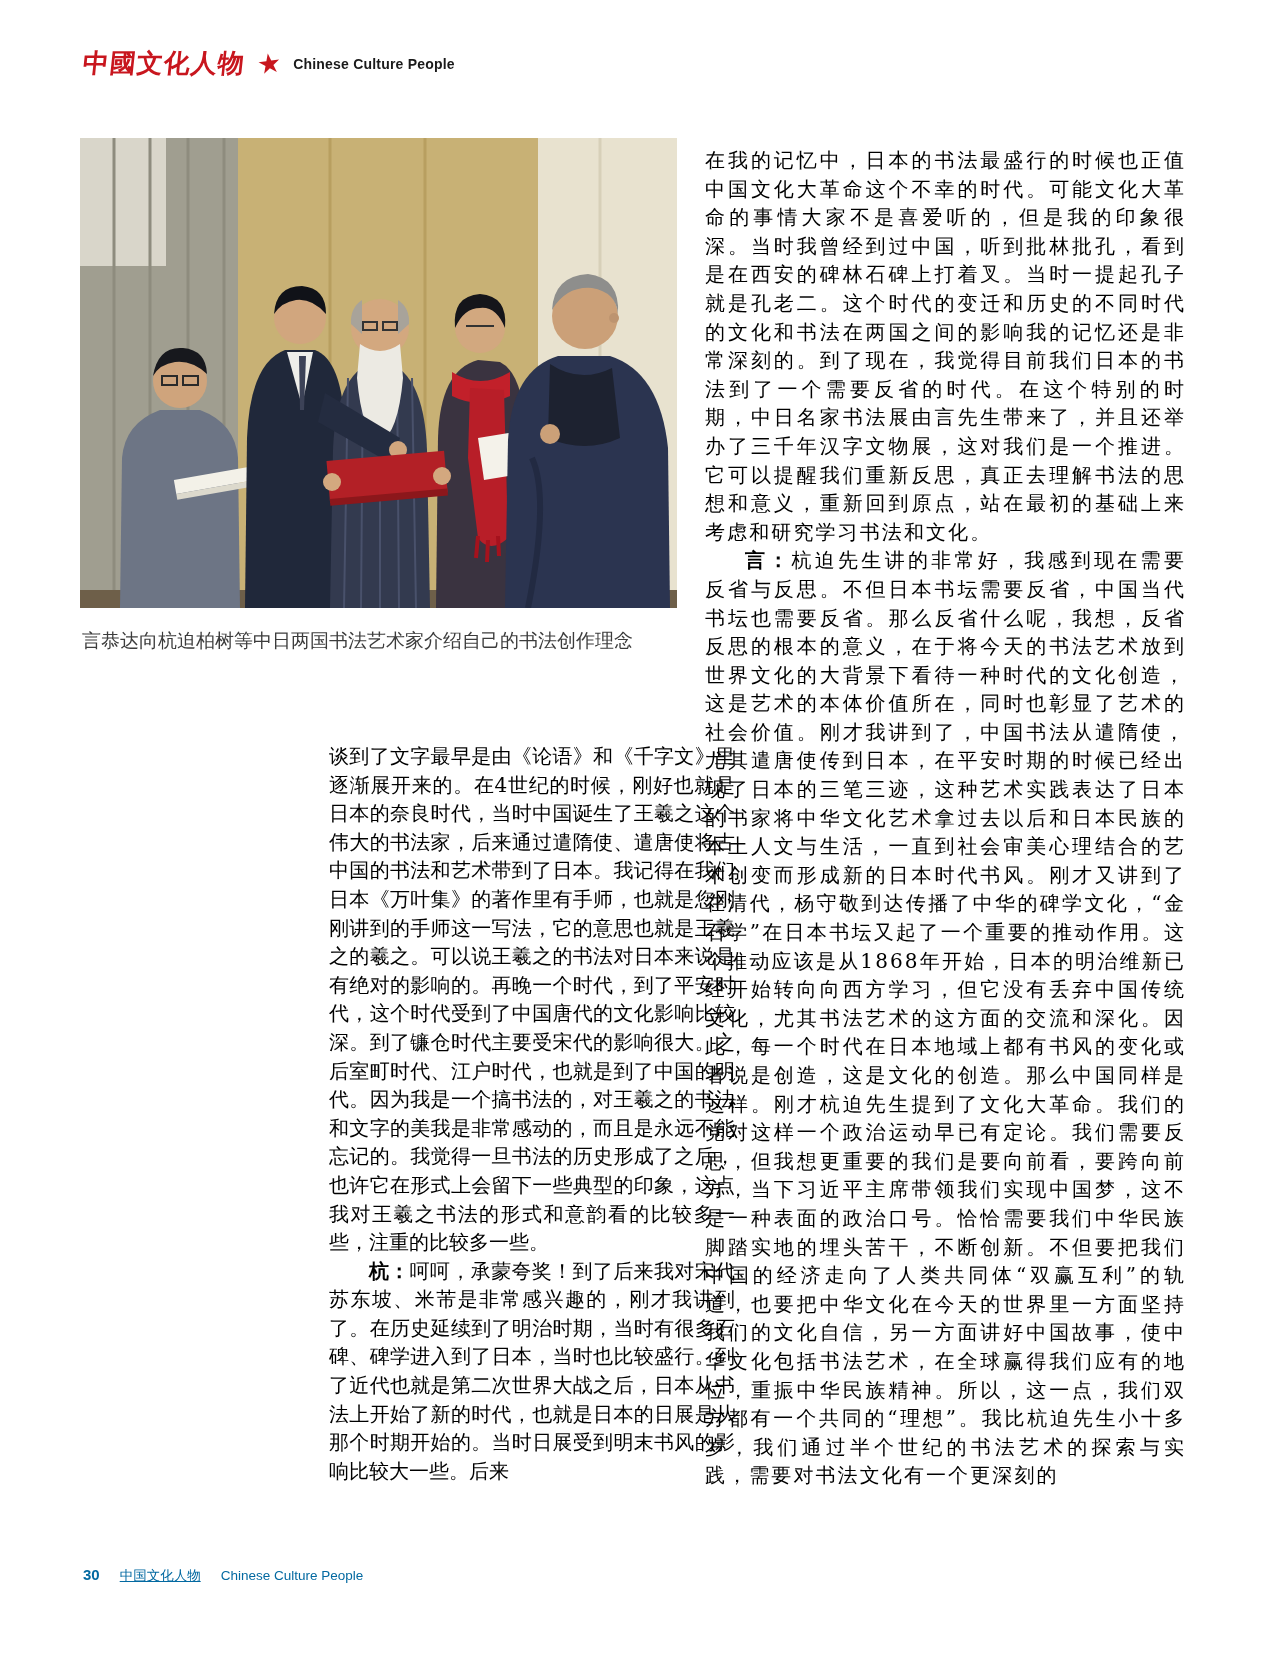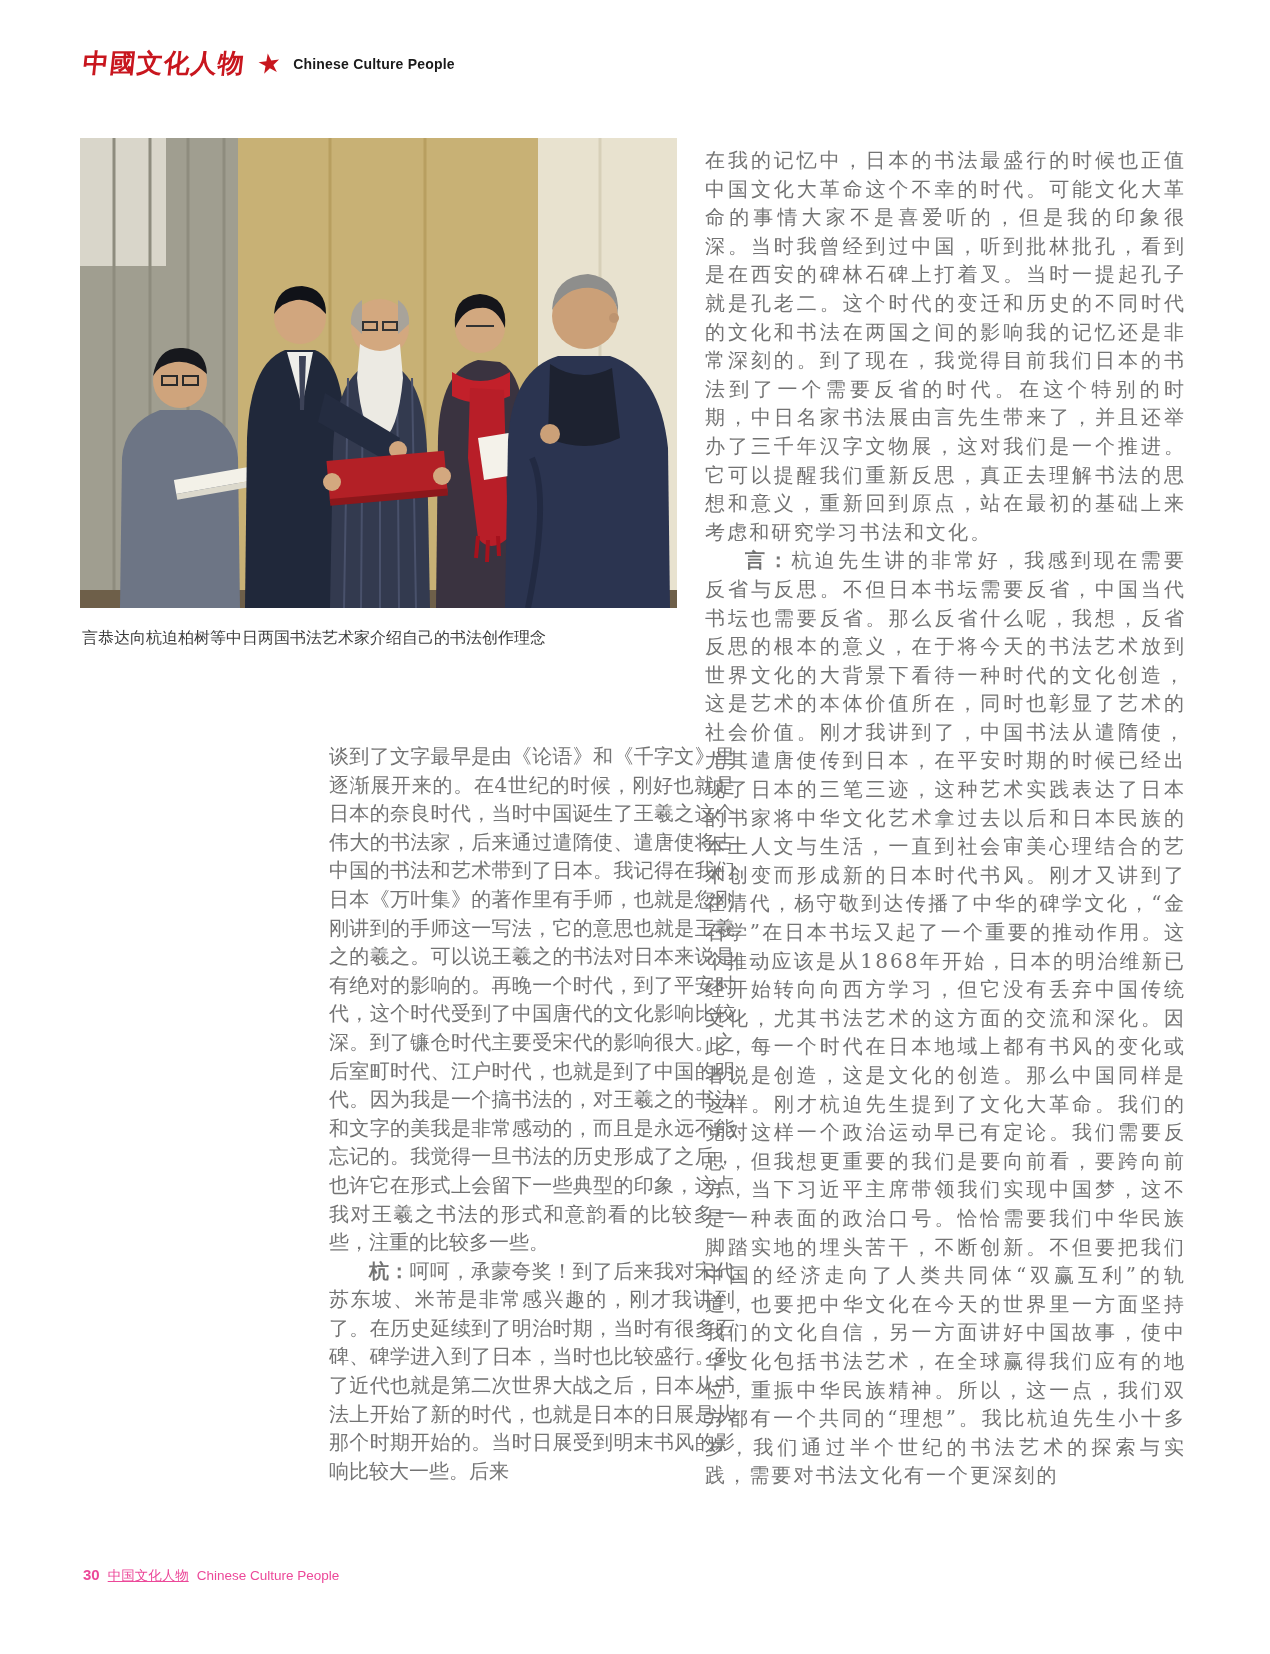--- a/index.html
+++ b/index.html
@@ -8,31 +8,31 @@
   
   .header{position:absolute;left:83px;top:46px;display:flex;align-items:center;gap:12px;}
   .logo-cn{color:#c8161e;font-family:"DejaVu Serif",serif;font-weight:bold;font-size:26px;
            letter-spacing:1px;transform:skewX(-6deg);white-space:nowrap;}
   .logo-star{color:#c8161e;font-size:27px;line-height:1;transform:rotate(-8deg);}
   .logo-en{font-family:"Liberation Sans",sans-serif;font-weight:bold;font-size:14px;color:#1a1a1a;
            letter-spacing:0.2px;white-space:nowrap;}
   
   .photo{position:absolute;left:80px;top:138px;width:597px;height:470px;overflow:hidden;}
   .caption{position:absolute;left:82px;top:628px;width:596px;
-           font-family:"Liberation Sans",sans-serif;font-size:16px;color:#3c3c3c;}
+           font-family:"Liberation Sans",sans-serif;font-size:19px;color:#3c3c3c;}
   
-  .col{position:absolute;text-align:justify;font-size:20px;line-height:28.6px;color:#737373;}
+  .col{position:absolute;text-align:justify;font-size:20px;line-height:28.6px;color:#000000;}
   .col p{margin:0;}
   .col p.indent{text-indent:2em;}
   .col .spk{font-weight:bold;}
   .col-left{left:295px;top:742px;width:406px;margin-left:34px;}
   .col-right{left:705px;top:146px;width:481px;letter-spacing:2.1px;}
   
-  .footer{position:absolute;left:83px;top:1566px;display:flex;align-items:baseline;gap:8px;
-          font-family:"Liberation Sans",sans-serif;color:#ec4899;}
+  .footer{position:absolute;left:83px;top:1566px;display:flex;align-items:baseline;gap:20px;
+          font-family:"Liberation Sans",sans-serif;color:#0369a1;}
   .footer .pno{font-weight:bold;font-size:15px;}
   .footer .fcn{font-size:13.5px;text-decoration:underline;}
   .footer .fen{font-size:13.5px;}
 </style>
 </head>
 <body>
 
 <div class="page">
 
   <div class="header">

